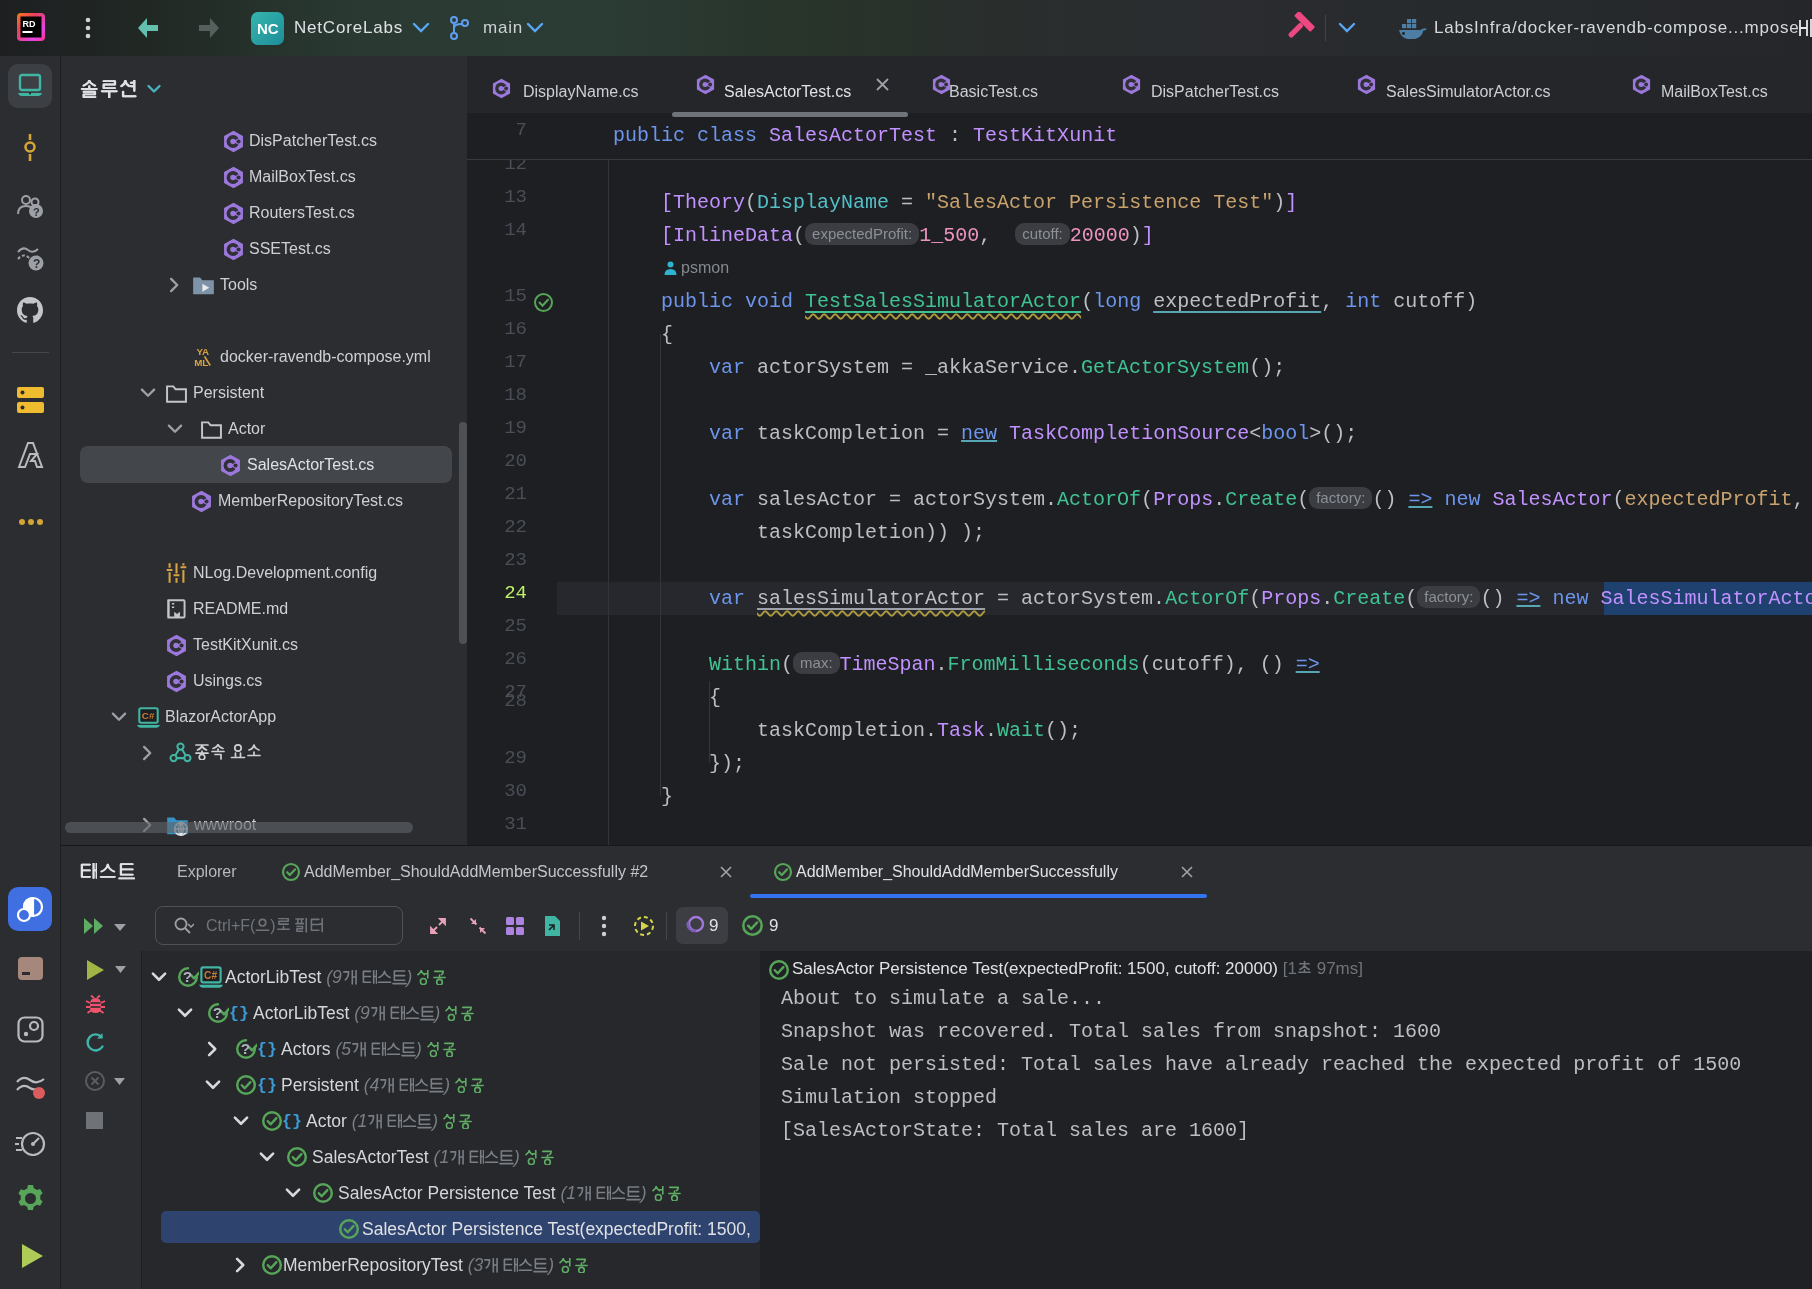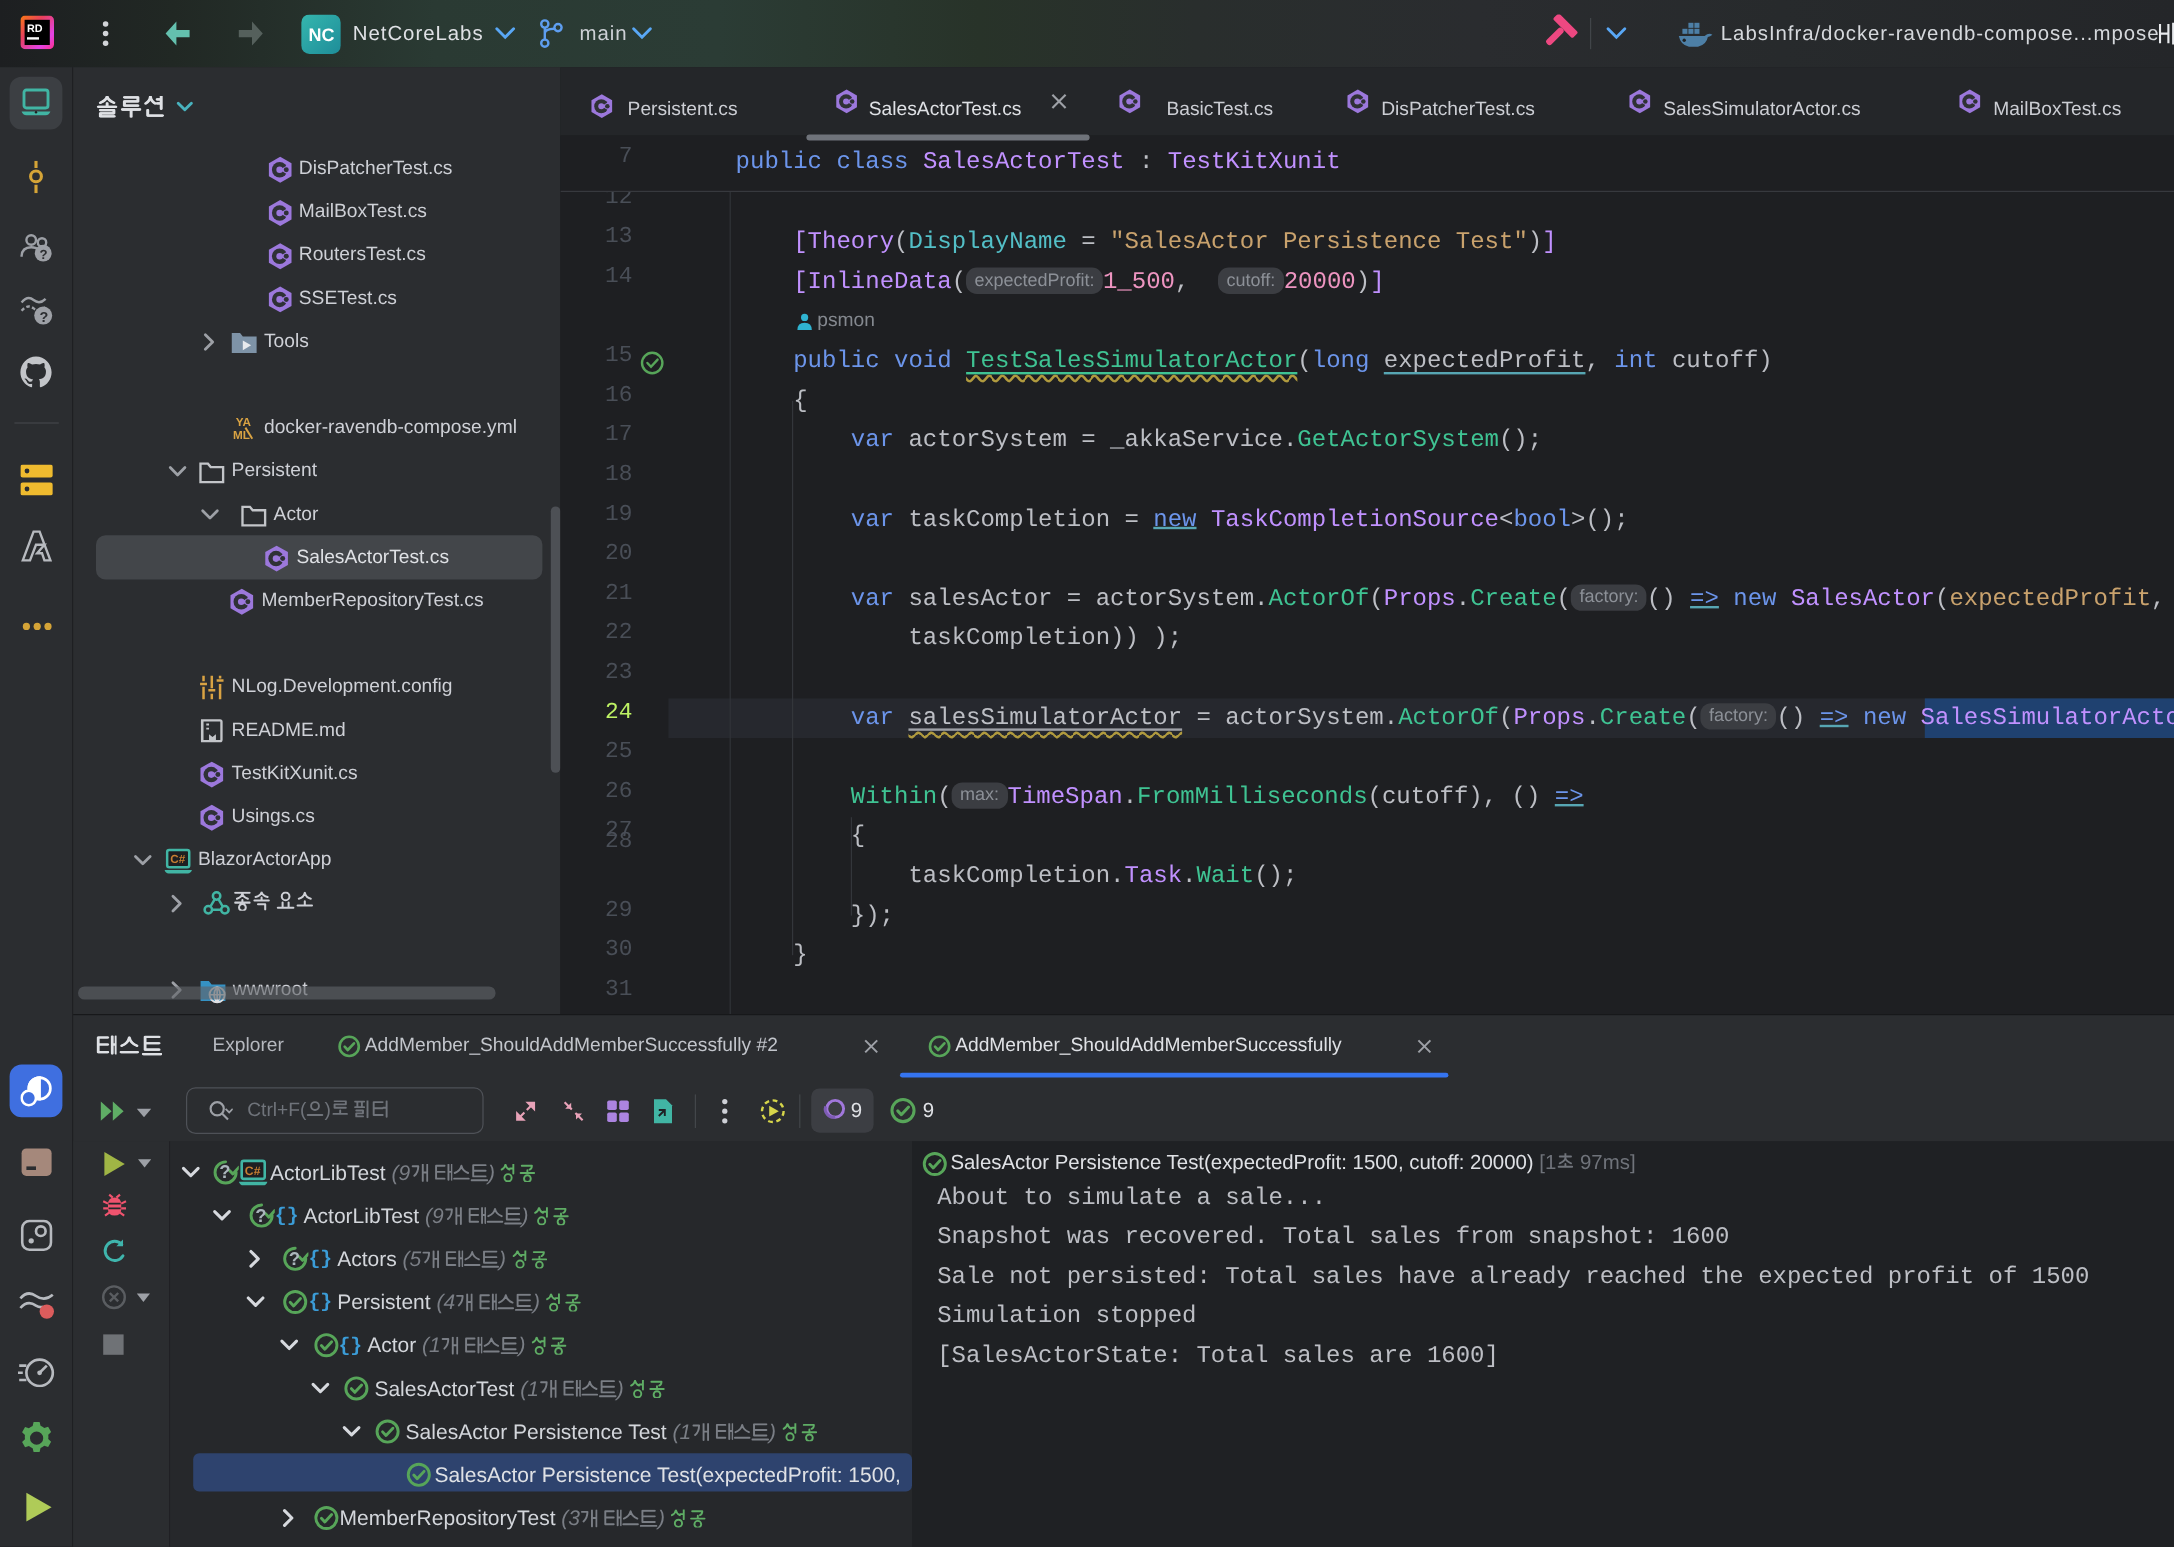--- a/index.html
+++ b/index.html
@@ -518,32 +518,32 @@
         </svg>
         <span class="lbl" style="left:133px">wwwroot</span>
       </div>
  <div class="abs" style="left:4px;top:766px;width:348px;height:11px;background:rgba(96,99,104,0.62);border-radius:6px"></div>
  <div class="abs" style="left:398px;top:366px;width:8px;height:222px;background:#4D5055;border-radius:4px"></div>
 </div>
 <div id="tabbar">
  <svg class="ic" style="left:24px;top:22px" width="21" height="21" viewBox="0 0 20 20">
         <use href="#cs"></use>
       </svg>
-      <div class="tab" style="left:56px">Persistent.cs</div>
+      <div class="tab" style="left:56px">DisplayName.cs</div>
  <svg class="ic" style="left:228px;top:18px" width="21" height="21" viewBox="0 0 20 20">
         <use href="#cs"></use>
       </svg>
       <div class="tab" style="left:257px;color:#DFE1E5">SalesActorTest.cs</div>
  <svg class="ic" style="left:408px;top:21px" width="15" height="15" viewBox="0 0 15 15">
         <path d="M2 2 L13 13 M13 2 L2 13" stroke="#9DA0A6" stroke-width="1.8"></path>
       </svg>
  <svg class="ic" style="left:464px;top:18px" width="21" height="21" viewBox="0 0 20 20">
         <use href="#cs"></use>
       </svg>
-      <div class="tab" style="left:505px">BasicTest.cs</div>
+      <div class="tab" style="left:482px">BasicTest.cs</div>
  <svg class="ic" style="left:654px;top:18px" width="21" height="21" viewBox="0 0 20 20">
         <use href="#cs"></use>
       </svg>
       <div class="tab" style="left:684px">DisPatcherTest.cs</div>
  <svg class="ic" style="left:889px;top:18px" width="21" height="21" viewBox="0 0 20 20">
         <use href="#cs"></use>
       </svg>
       <div class="tab" style="left:919px">SalesSimulatorActor.cs</div>
  <svg class="ic" style="left:1164px;top:18px" width="21" height="21" viewBox="0 0 20 20">
         <use href="#cs"></use>

